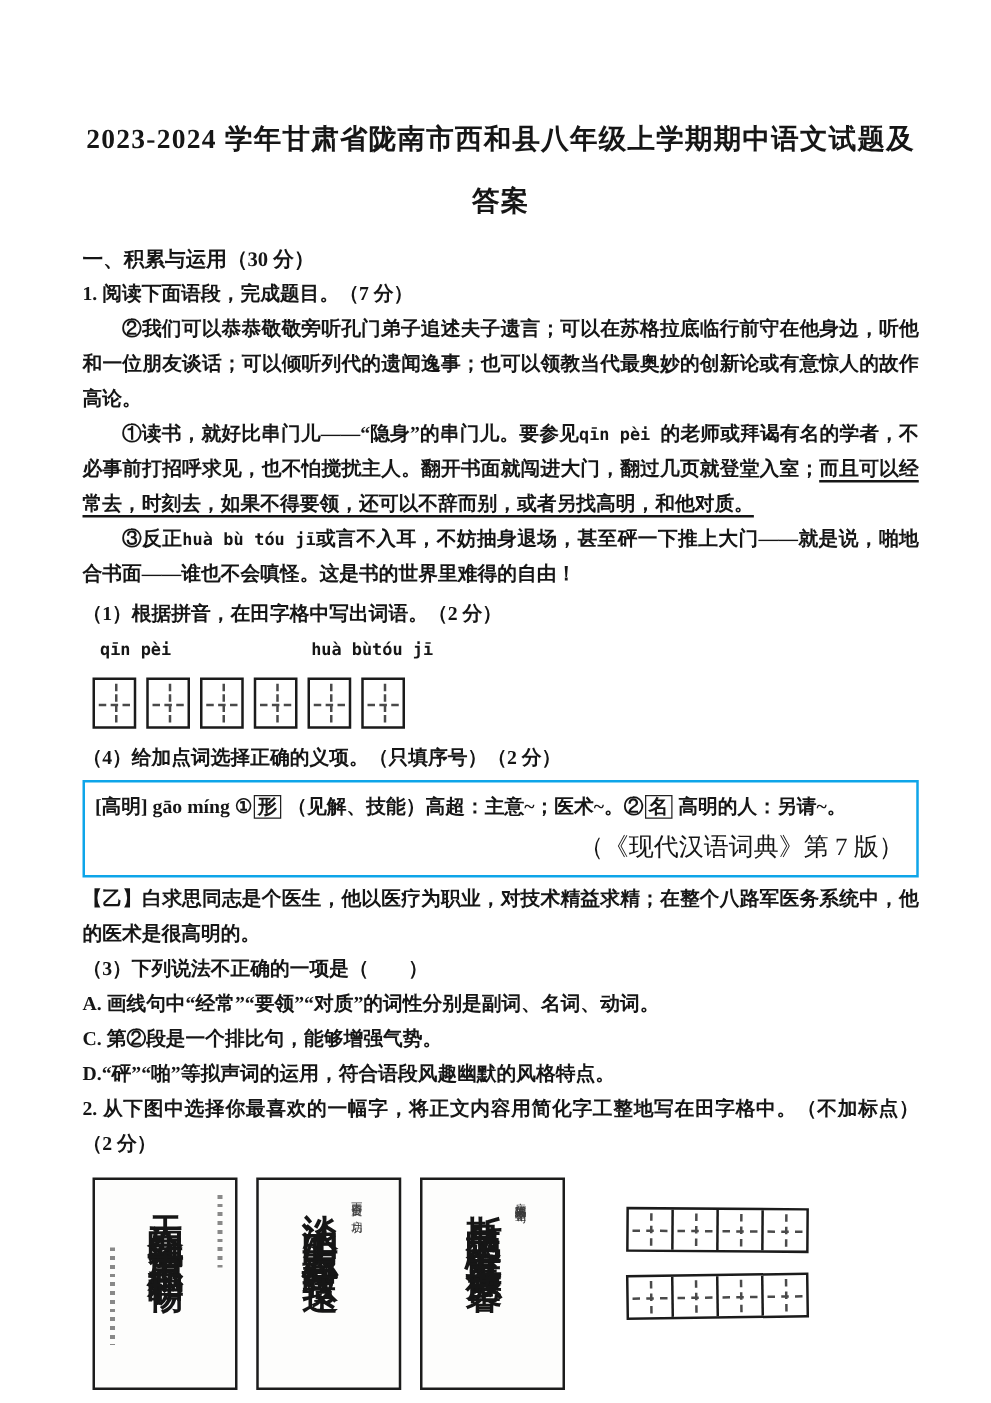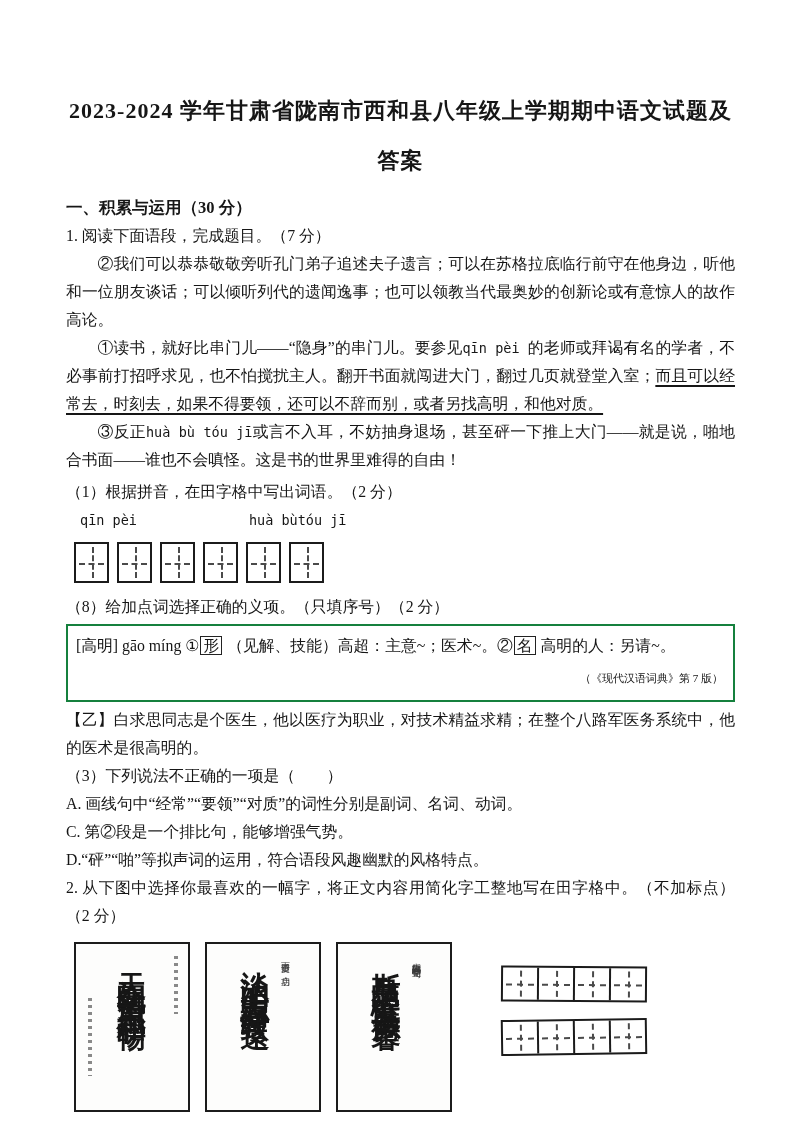--- a/index.html
+++ b/index.html
@@ -7,35 +7,35 @@
     width:793px;height:1122px;overflow:hidden;background:#ffffff;color:#161616;
     font-family:"Liberation Serif","DejaVu Serif",serif;
     -webkit-font-smoothing:antialiased;
   }
   .page{box-sizing:border-box;width:793px;height:1122px;padding:86px 58px 0 66px;}
   .title{
     text-align:center;font-size:22px;font-weight:bold;line-height:50px;
     letter-spacing:1px;margin:0 0 8px 0;
   }
   .sec-heading{font-size:16.5px;font-weight:bold;line-height:28px;margin-top:6px;}
-  .tline{font-size:15.8px;line-height:28px;text-align:justify;margin:0;}
+  .tline{font-size:15.8px;line-height:28px;text-align:justify;margin:0;font-weight:bold;}
   .indent{text-indent:2em;}
   .pinyin{font-family:"DejaVu Sans Mono","Liberation Mono",monospace;font-size:13.5px;}
   .ul{text-decoration:underline;text-underline-offset:4px;text-decoration-thickness:1.5px;}
 
   
   .tzg-row{display:flex;gap:8px;margin:8px 0 10px 8px;}
   .tzg{width:31px;height:37px;border:2px solid #1b1b1b;position:relative;background:#fff;}
   .cross::before{content:"";position:absolute;left:3px;right:3px;top:50%;border-top:2px dashed #4a4a4a;}
   .cross::after{content:"";position:absolute;top:3px;bottom:3px;left:50%;border-left:2px dashed #4a4a4a;}
 
   
-  .dict-box{border:2px solid #15803d;padding:6px 10px 8px 8px;margin:3px 0 4px 0;}
+  .dict-box{border:2px solid #0ea5e9;padding:6px 10px 8px 8px;margin:3px 0 4px 0;}
   .pos-box{border:1px solid #222;padding:0 2px;margin:0 1px;}
-  .dict-source{text-align:right;font-size:11px;line-height:28px;margin-top:4px;}
+  .dict-source{text-align:right;font-size:20px;line-height:28px;margin-top:4px;}
 
   
   .fig-row{display:flex;align-items:flex-start;margin:12px 0 10px 8px;}
   .cal-panel{
     border:2px solid #1c1c1c;width:104px;height:156px;padding:5px 4px;margin-right:15px;
     display:flex;justify-content:center;align-items:flex-start;background:#fdfdfc;
     position:relative;
   }
   .cal-text{
     writing-mode:vertical-rl;font-size:29px;font-weight:bold;line-height:46px;
@@ -88,21 +88,21 @@
 
   <div class="tzg-row">
       <div class="tzg cross"></div>
       <div class="tzg cross"></div>
       <div class="tzg cross"></div>
       <div class="tzg cross"></div>
       <div class="tzg cross"></div>
       <div class="tzg cross"></div>
     </div>
 
-  <p class="tline">（8）给加点词选择正确的义项。（只填序号）（2 分）</p>
+  <p class="tline">（4）给加点词选择正确的义项。（只填序号）（2 分）</p>
 
   <div class="dict-box">
     <p class="tline"><span>[高明] gāo  míng </span><span class="pinyin"></span><span>①</span><span class="pos-box">形</span><span> （见解、技能）高超：主意~；医术~。</span><span>②</span><span class="pos-box">名</span><span> 高明的人：另请~。</span></p>
     <div class="dict-source">（《现代汉语词典》第 7 版）</div>
   </div>
 
   <p class="tline">【乙】白求思同志是个医生，他以医疗为职业，对技术精益求精；在整个八路军医务系统中，他的医术是很高明的。</p>
 
   <p class="tline">（3）下列说法不正确的一项是（　　）</p>
   <p class="tline">A. 画线句中“经常”“要领”“对质”的词性分别是副词、名词、动词。</p>

